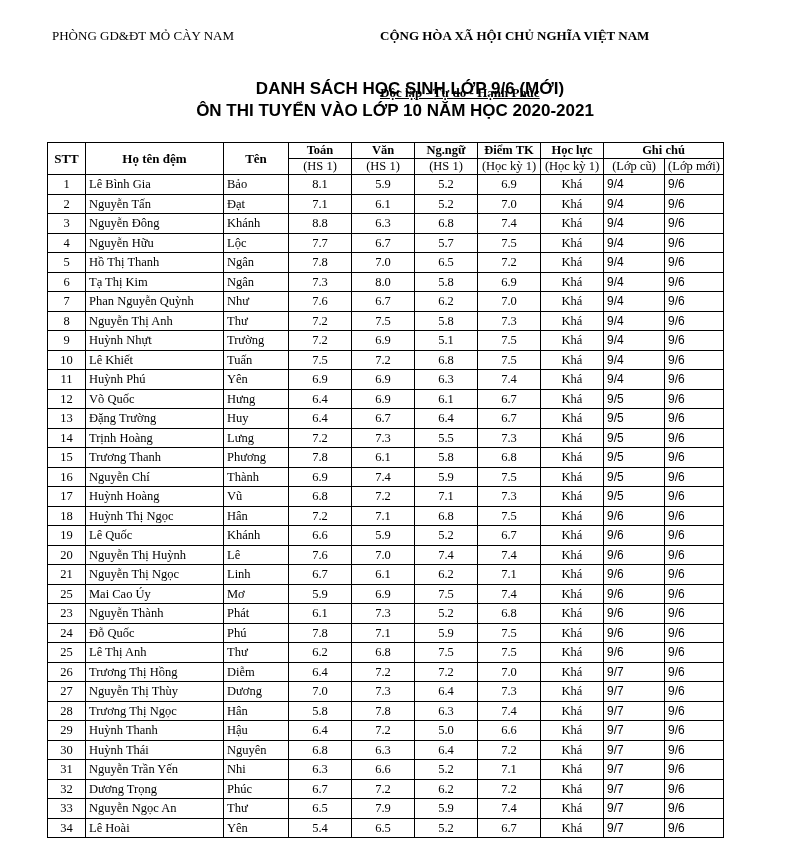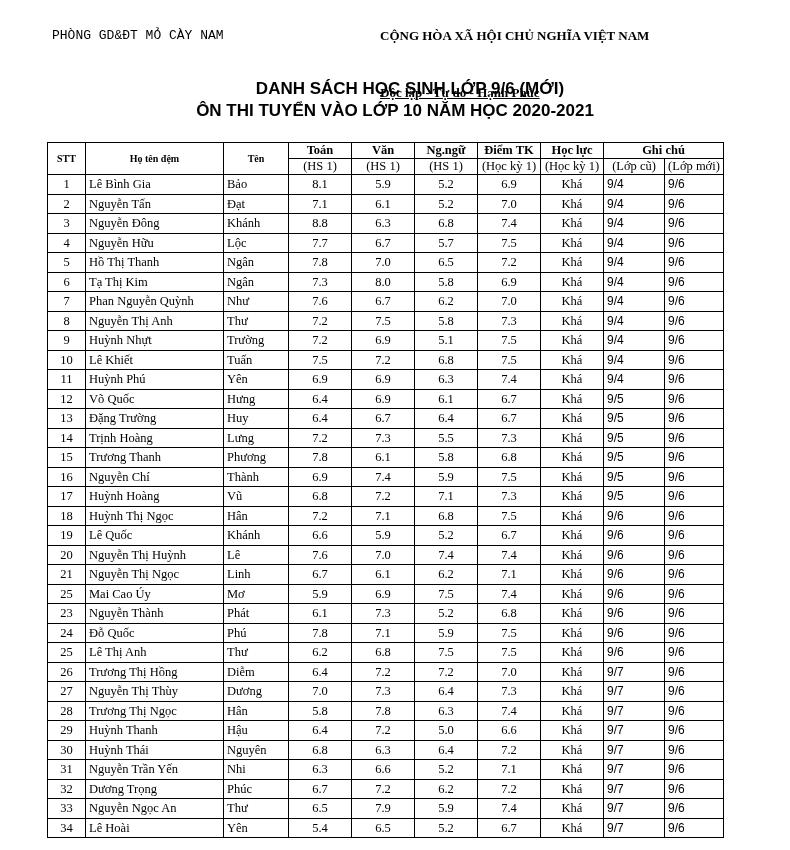--- a/index.html
+++ b/index.html
@@ -1,29 +1,29 @@
 <!DOCTYPE html>
 <html><head>
 <meta charset="utf-8">
 <style>
   html, body { margin: 0; padding: 0; background: #ffffff; }
   body { width: 790px; height: 850px; position: relative; overflow: hidden; color: #000; }
-  .hdr-left { position: absolute; left: 52px; top: 27px; font-family: Liberation Mono, monospace; font-size: 13px; line-height: 17px; }
+  .hdr-left { position: absolute; left: 52px; top: 27px; font-family: Liberation Serif, serif; font-size: 13px; line-height: 17px; }
   .hdr-left .l2 { font-weight: bold; position: relative; }
   .hdr-left .uline { position: absolute; left: 33px; top: 17px; width: 98px; height: 1px; background: #555; }
   .hdr-right { position: absolute; left: 380px; top: 27px; width: 300px; text-align: left; font-family: "Liberation Serif", serif; font-size: 13px; line-height: 17px; font-weight: bold; }
   .hdr-right .l2 { text-decoration: underline; margin-top: 40px; }
   .title { position: absolute; left: 0; width: 790px; text-align: center; font-family: "Liberation Sans", sans-serif; font-weight: bold; font-size: 17px; line-height: 22px; }
   .title.t1 { top: 78px; left: 15px; }
   .title.t2 { top: 100px; }
   table { position: absolute; left: 47px; top: 142px; border-collapse: collapse; font-family: "Liberation Serif", serif; font-size: 12.5px; }
   td, th { border: 1.3px solid #000; padding: 0 3px; height: 18.5px; line-height: 18px; white-space: nowrap; }
   th { font-weight: bold; height: 15px; line-height: 15px; font-size: 12.5px; }
   th.sub { font-weight: normal; }
-  th.big { font-size: 10px; }
+  th.big { font-size: 13px; }
   .c { text-align: center; }
   .l { text-align: left; }
   .sans { font-family: "Liberation Sans", sans-serif; font-size: 12px; }
   col.stt { width: 38px; } col.ho { width: 138px; } col.ten { width: 65px; }
   col.sc { width: 63px; } col.tk { width: 63px; } col.hl { width: 63px; }
   col.old { width: 61px; } col.new { width: 59px; }
 </style>
 </head>
 <body>
 

